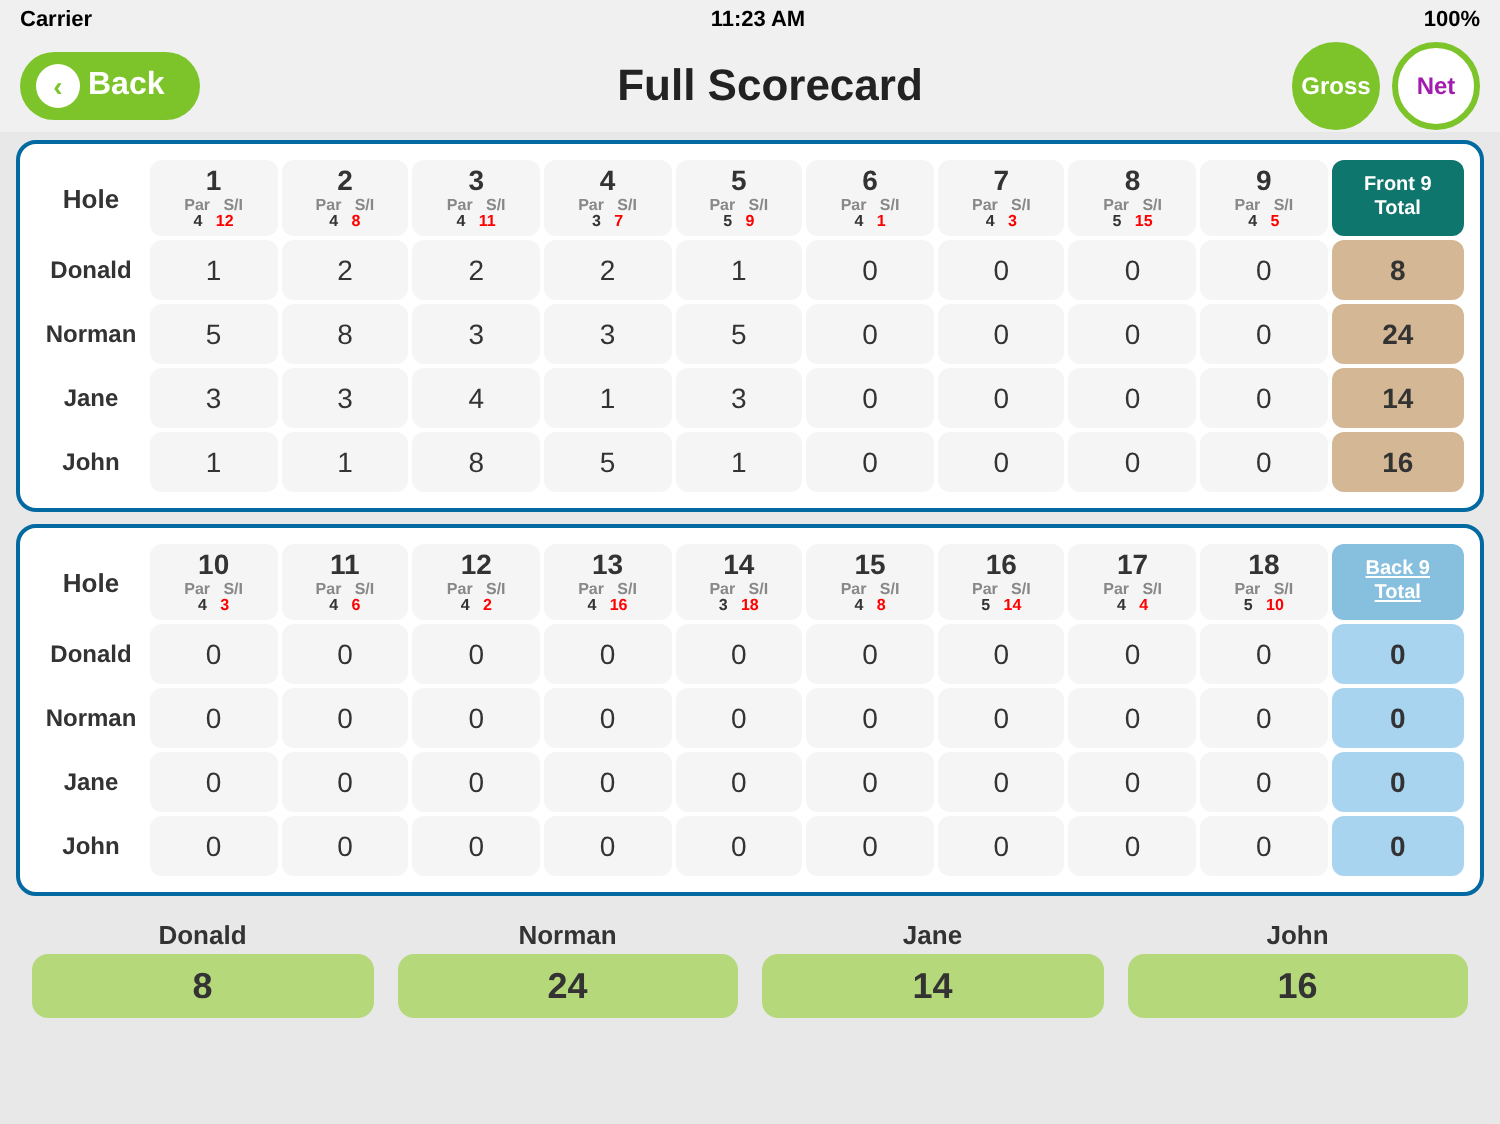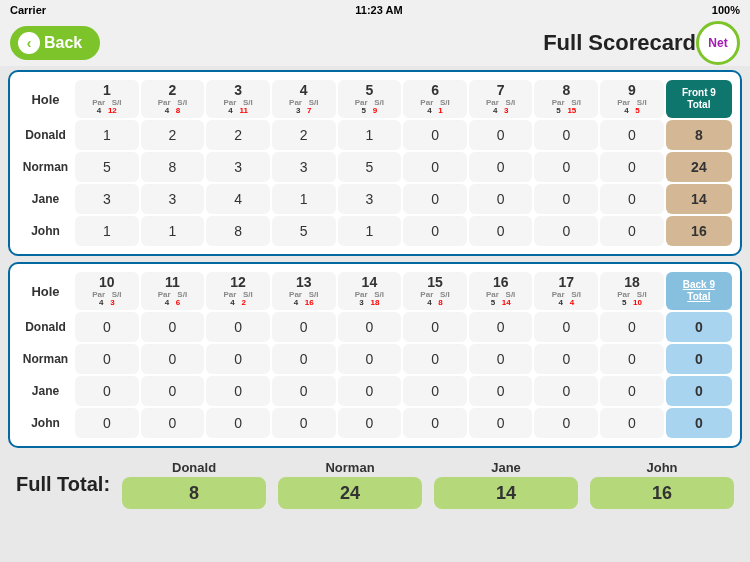--- a/index.html
+++ b/index.html
@@ -57,21 +57,21 @@
       justify-content: center;
       color: #7dc42a;
       font-size: 14px;
       font-weight: bold;
     }
     .page-title {
       font-size: 22px;
       font-weight: 600;
       color: #222;
       flex: 1;
-      text-align: right;
+      text-align: center;
       margin-left: 24px;
     }
     .score-buttons {
       display: flex;
       gap: 6px;
     }
     .score-btn {
       border-radius: 50%;
       width: 44px;
       height: 44px;
@@ -257,20 +257,21 @@
   <span>100%</span>
 </div>
 
 <div class="header">
   <button class="back-btn">
     <div class="back-arrow">‹</div>
     <span>Back</span>
   </button>
   <div class="page-title">Full Scorecard</div>
   <div class="score-buttons">
+    <button class="score-btn active">Gross</button>
     <button class="score-btn">Net</button>
   </div>
 </div>
 
 <div class="main-content">
 
   <div class="scorecard-section">
     <table class="score-table">
       <thead>
         <tr>
@@ -470,21 +471,20 @@
             <td class="score-cell">0</td>
             <td class="score-cell">0</td>
             <td class="score-cell">0</td>
             <td class="total-cell-back">0</td>
           </tr>
         </tbody>
     </table>
   </div>
 
   <div class="full-total-section">
-    <div class="full-total-label">Full Total:</div>
     <div class="player-total-group">
       <div class="player-total-name">Donald</div>
       <div class="player-total-value">8</div>
     </div>
     <div class="player-total-group">
       <div class="player-total-name">Norman</div>
       <div class="player-total-value">24</div>
     </div>
     <div class="player-total-group">
       <div class="player-total-name">Jane</div>

